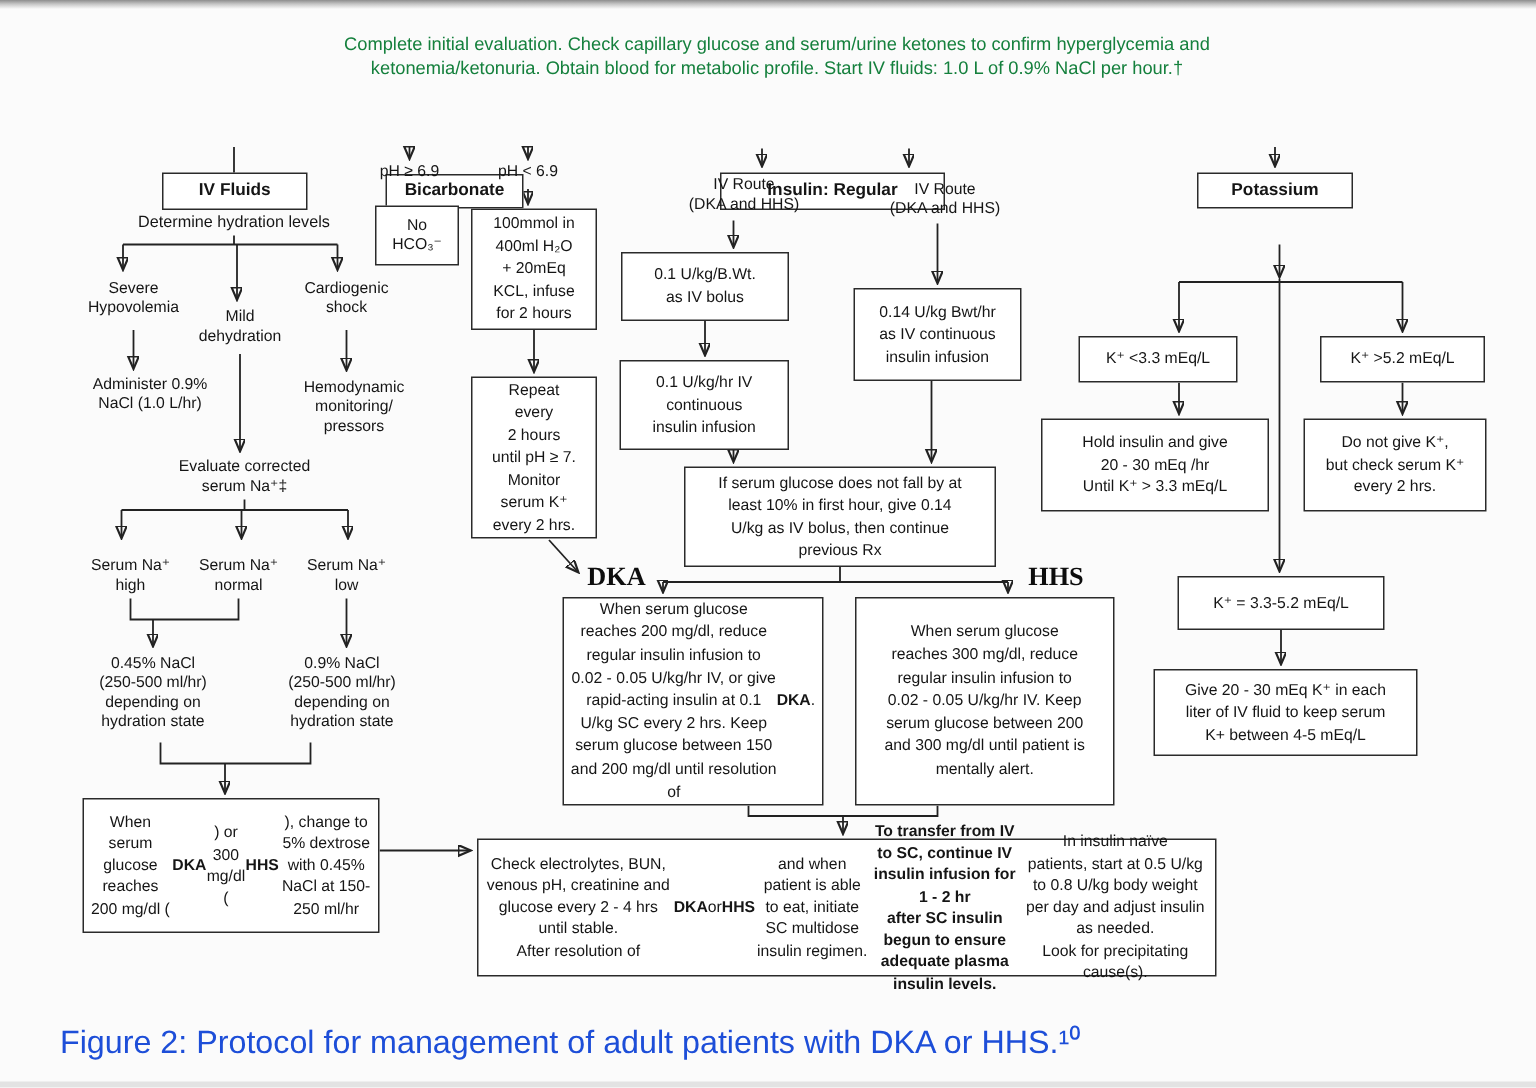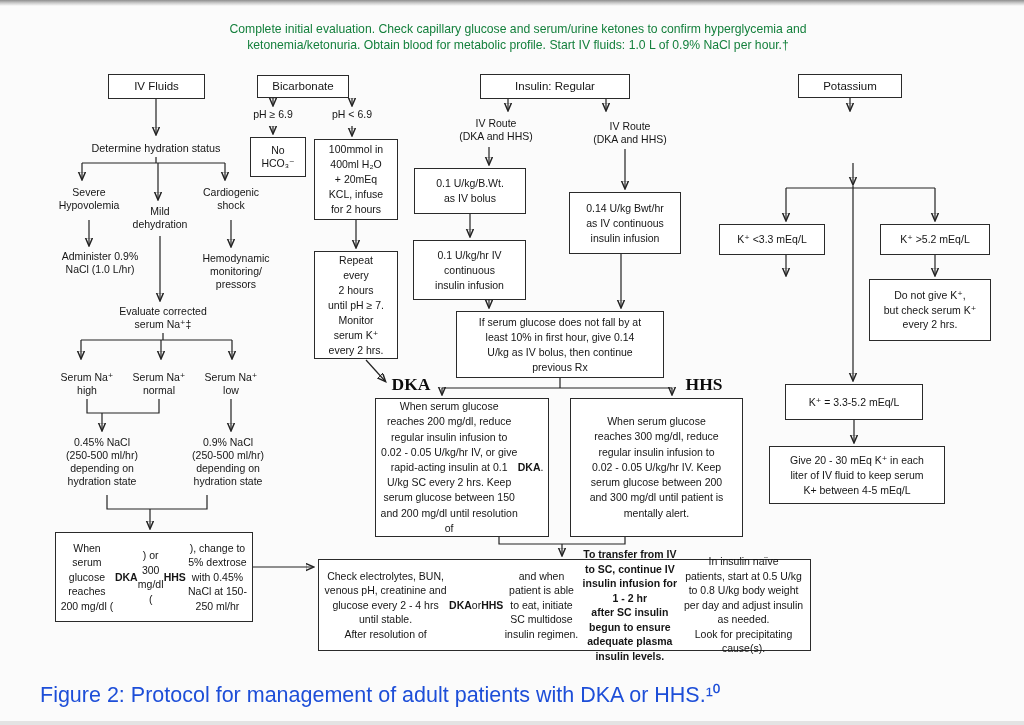--- a/index.html
+++ b/index.html
@@ -6,21 +6,21 @@
   body{background:#e9e9e9;font-family:"Liberation Sans","DejaVu Sans",sans-serif;}
   .canvas{position:relative;width:1024px;height:725px;background:#fbfbfb;overflow:hidden;}
   .edge-top{position:absolute;left:0;top:0;width:1024px;height:6px;
     background:linear-gradient(to bottom,#8e8e8e 0%,#c6c6c6 45%,rgba(251,251,251,0) 100%);}
   .edge-bottom{position:absolute;left:0;bottom:0;width:1024px;height:4px;background:#e3e3e3;}
   .hdrtext{position:absolute;left:140px;top:21px;width:756px;text-align:center;
     font-size:12.2px;line-height:16px;color:#15803d;white-space:pre-line;}
   .box{position:absolute;box-sizing:border-box;background:#ffffff;border:1.2px solid #2a2a2a;
     display:flex;align-items:center;justify-content:center;text-align:center;
     color:#151515;font-size:10.5px;line-height:13px;white-space:pre-line;padding:2px 3px;}
-  .hdrbox{border-width:1.7px;font-weight:normal;font-size:11.5px;}
+  .hdrbox{border-width:1.7px;font-weight:bold;font-size:11.5px;margin-top:41px;}
   .lbl{position:absolute;box-sizing:border-box;text-align:center;color:#151515;
     font-size:10.5px;line-height:13px;white-space:pre-line;}
   .biglabel{position:absolute;text-align:center;color:#0d0d0d;
     font-family:"Liberation Serif","DejaVu Serif",serif;font-weight:bold;font-size:17.5px;}
   .lh145{line-height:14.5px;} .lh15{line-height:15px;} .lh152{line-height:15.2px;align-items:center;}
   .caption{position:absolute;left:40px;top:679px;width:900px;color:#1d4ed8;
     font-family:Liberation Sans, sans-serif;font-size:21.5px;}
   svg.wires{position:absolute;left:0;top:0;pointer-events:none;}
   svg.wires path{stroke:#222;stroke-width:1.2;fill:none;}
 </style>
@@ -89,21 +89,21 @@
     <path d="M786,255 L786,275" marker-end="url(#ah)"></path>
     <path d="M935,255 L935,275" marker-end="url(#ah)"></path>
     <path d="M854,420 L854,442" marker-end="url(#ah)"></path>
   </svg>
 
   <div class="box hdrbox" style="left:108px;top:74px;width:97px;height:25px">IV Fluids</div>
   <div class="box hdrbox" style="left:257px;top:75px;width:92px;height:23px">Bicarbonate</div>
   <div class="box hdrbox" style="left:480px;top:74px;width:150px;height:25px">Insulin: Regular</div>
   <div class="box hdrbox" style="left:798px;top:74px;width:104px;height:24px">Potassium</div>
 
-  <div class="lbl" style="left:81px;top:142px;width:150px;font-size:10.8px">Determine hydration status</div>
+  <div class="lbl" style="left:81px;top:142px;width:150px;font-size:10.8px">Determine hydration levels</div>
   <div class="lbl" style="left:49px;top:186px;width:80px">Severe
 Hypovolemia</div>
   <div class="lbl" style="left:120px;top:205px;width:80px">Mild
 dehydration</div>
   <div class="lbl" style="left:186px;top:186px;width:90px">Cardiogenic
 shock</div>
   <div class="lbl" style="left:45px;top:250px;width:110px">Administer 0.9%
 NaCl (1.0 L/hr)</div>
   <div class="lbl" style="left:186px;top:252px;width:100px">Hemodynamic
 monitoring/
@@ -176,20 +176,23 @@
   <div class="box lh152" style="left:570px;top:398px;width:173px;height:139px">When serum glucose
 reaches 300 mg/dl, reduce
 regular insulin infusion to
 0.02 - 0.05 U/kg/hr IV.  Keep
 serum glucose between 200
 and 300 mg/dl until patient is
 mentally alert.</div>
 
   <div class="box" style="left:719px;top:224px;width:106px;height:31px">K⁺ &lt;3.3 mEq/L</div>
   <div class="box" style="left:880px;top:224px;width:110px;height:31px">K⁺ &gt;5.2 mEq/L</div>
+  <div class="box lh145" style="left:694px;top:279px;width:152px;height:62px">Hold insulin and give
+20 - 30 mEq /hr
+Until K⁺ &gt; 3.3 mEq/L</div>
   <div class="box lh145" style="left:869px;top:279px;width:122px;height:62px">Do not give K⁺,
 but check serum K⁺
 every 2 hrs.</div>
   <div class="box" style="left:785px;top:384px;width:138px;height:36px">K⁺ = 3.3-5.2 mEq/L</div>
   <div class="box lh15" style="left:769px;top:446px;width:176px;height:58px">Give 20 - 30 mEq K⁺ in each
 liter of IV fluid to keep serum
 K+ between 4-5 mEq/L</div>
 
   <div class="box lh145" style="left:318px;top:559px;width:493px;height:92px">Check electrolytes, BUN, venous pH, creatinine and glucose every 2 - 4 hrs until stable.
 After resolution of <b>DKA</b> or <b>HHS</b> and when patient is able to eat, initiate SC multidose

